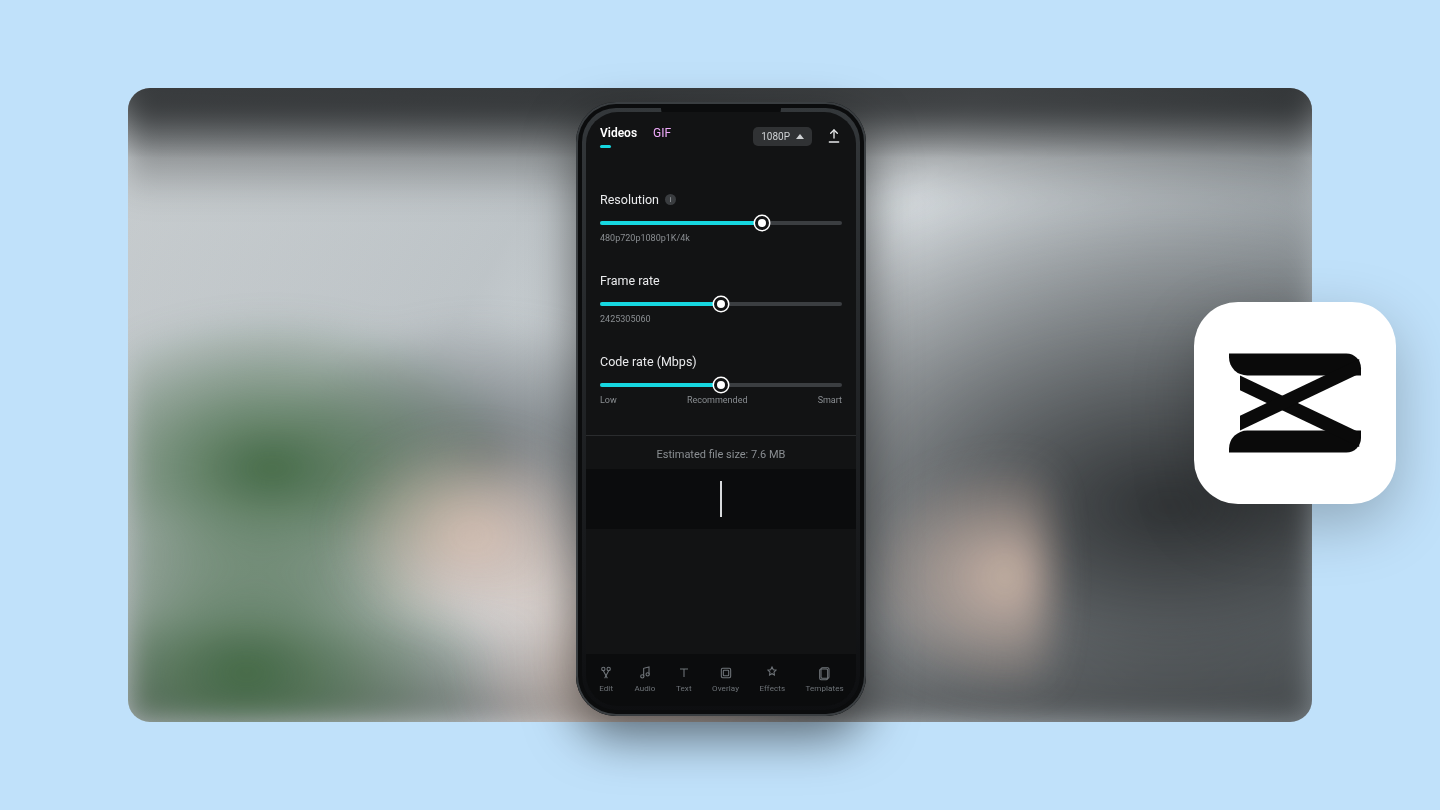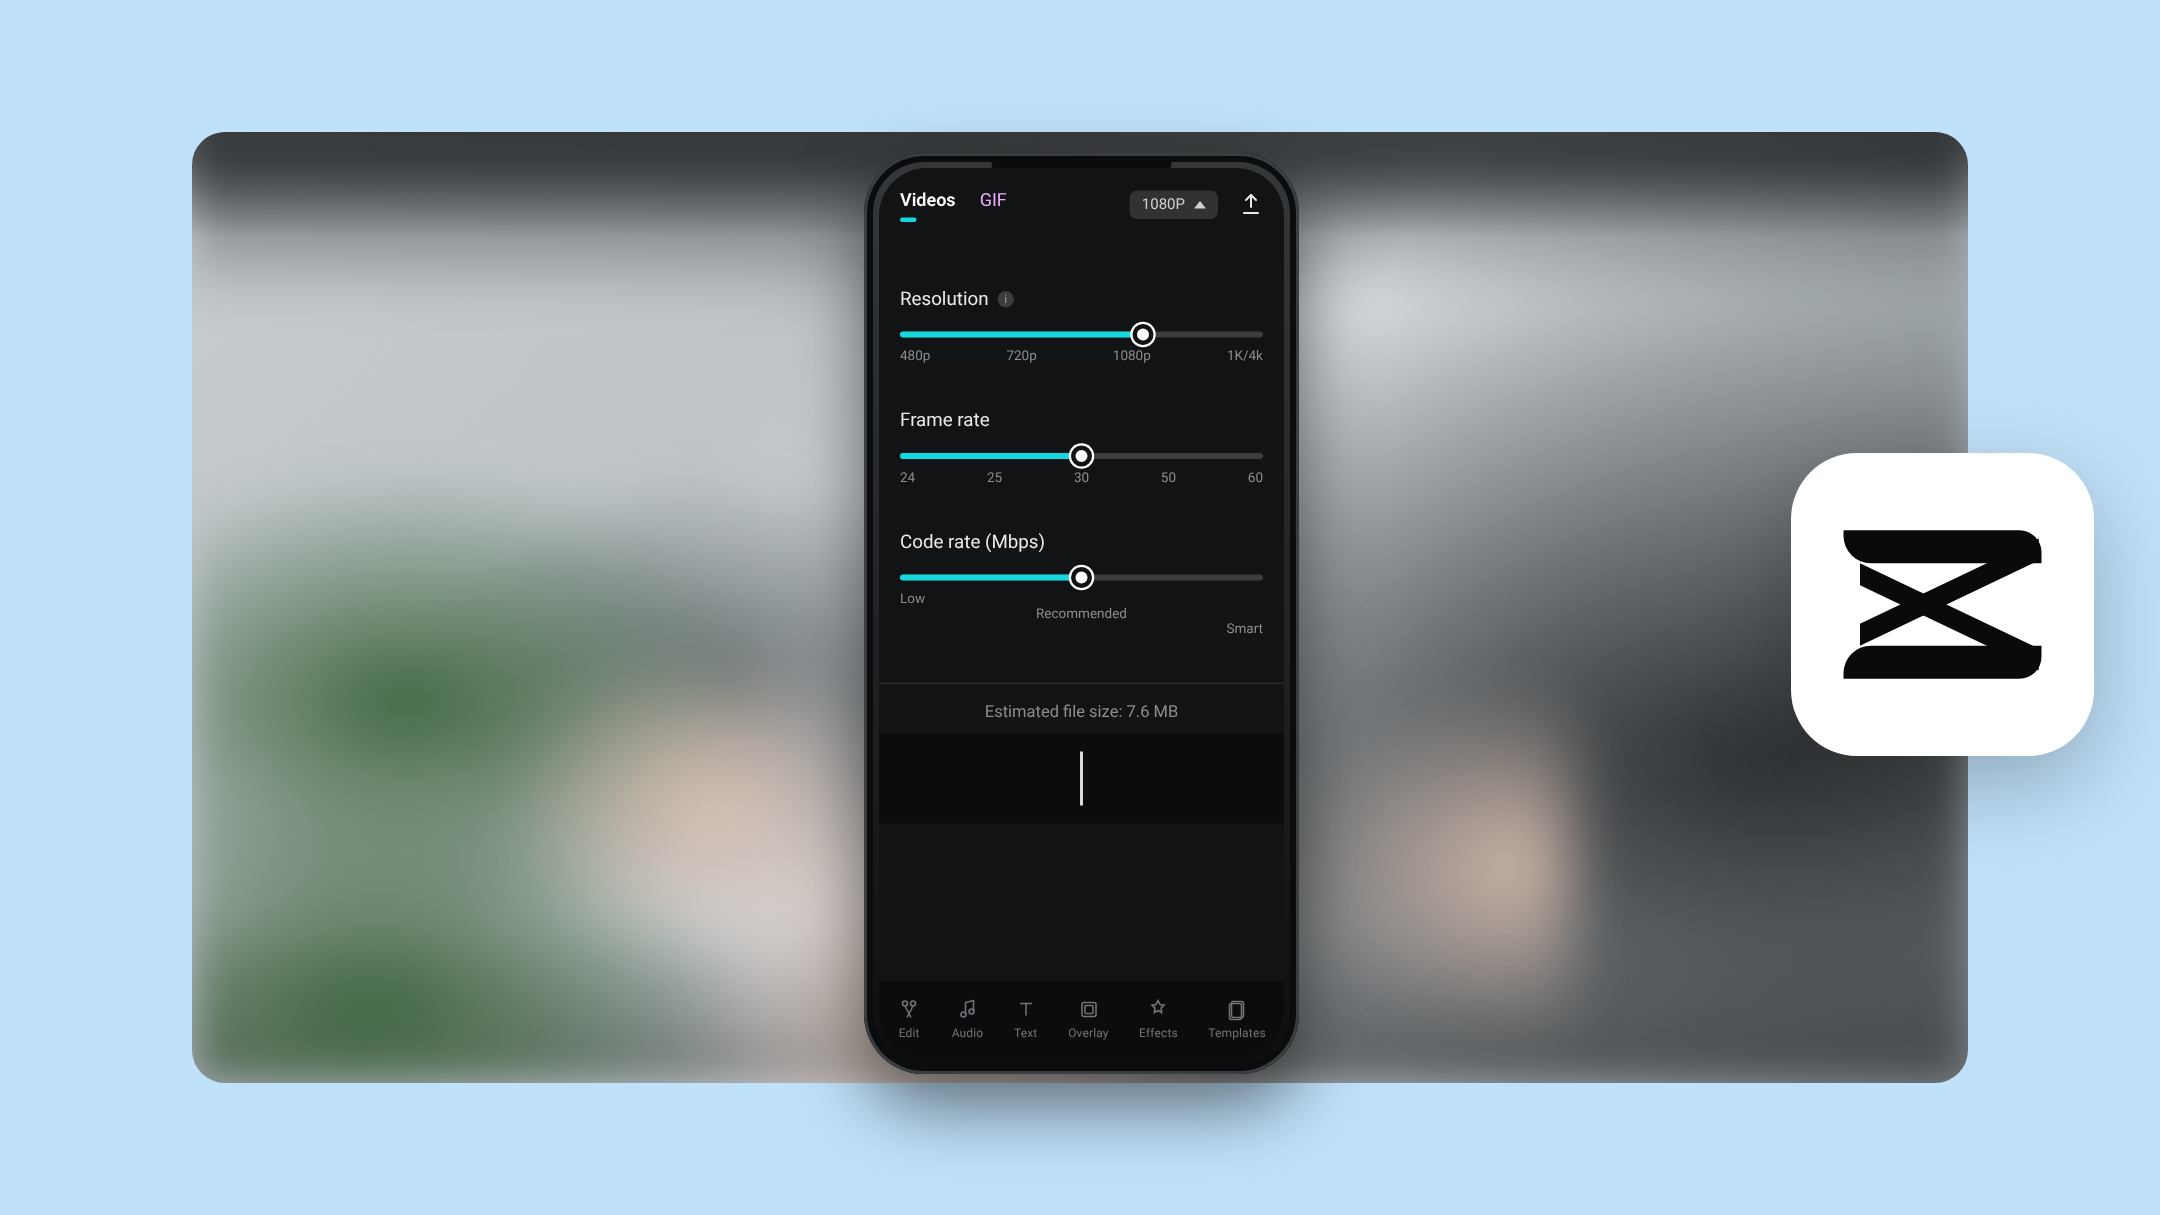--- a/index.html
+++ b/index.html
@@ -111,22 +111,22 @@
     position:relative; height:4px; border-radius:3px; background:#3b3e41;
   }
   .fill{
     position:absolute; left:0; top:0; bottom:0; border-radius:3px; background:#16d7e0;
   }
   .thumb{
     position:absolute; top:50%; transform:translate(-50%,-50%);
     width:14px;height:14px;border-radius:50%;
     background:#fff; border:3px solid #121314; box-shadow:0 0 0 1.5px #fff;
   }
-  .ticks{ display:flex; justify-content:space-between; font-size:9px; color:#8a8e92; margin-top:8px;}
-  .ticks.ends{ justify-content:space-between;flex-direction:column; }
+  .ticks{ display:flex; justify-content:flex-start; font-size:9px; color:#8a8e92; margin-top:8px;}
+  .ticks.ends{ justify-content:space-between; }
   .ticks .t{ min-width:10px; text-align:center;}
   .ticks .t:first-child{text-align:left}
   .ticks .t:last-child{text-align:right}
 
   .hdr-row{ display:flex; align-items:center; justify-content:space-between; }
   .subtle{ font-size:9px; color:#8a8e92; margin-top:4px;}
   .toggle{
     width:40px; height:22px; border-radius:20px; background:#16d7e0; position:relative; cursor:pointer;
   }
   .toggle .knob{

